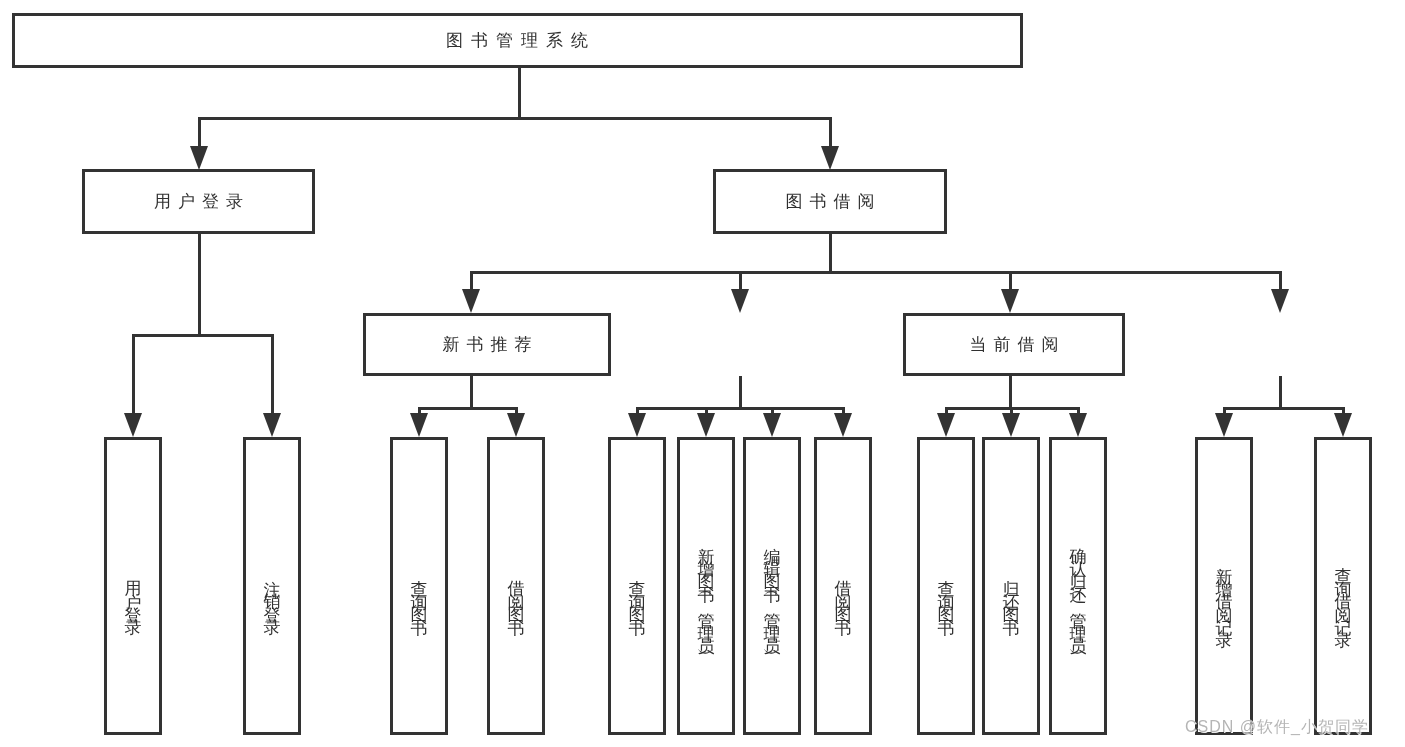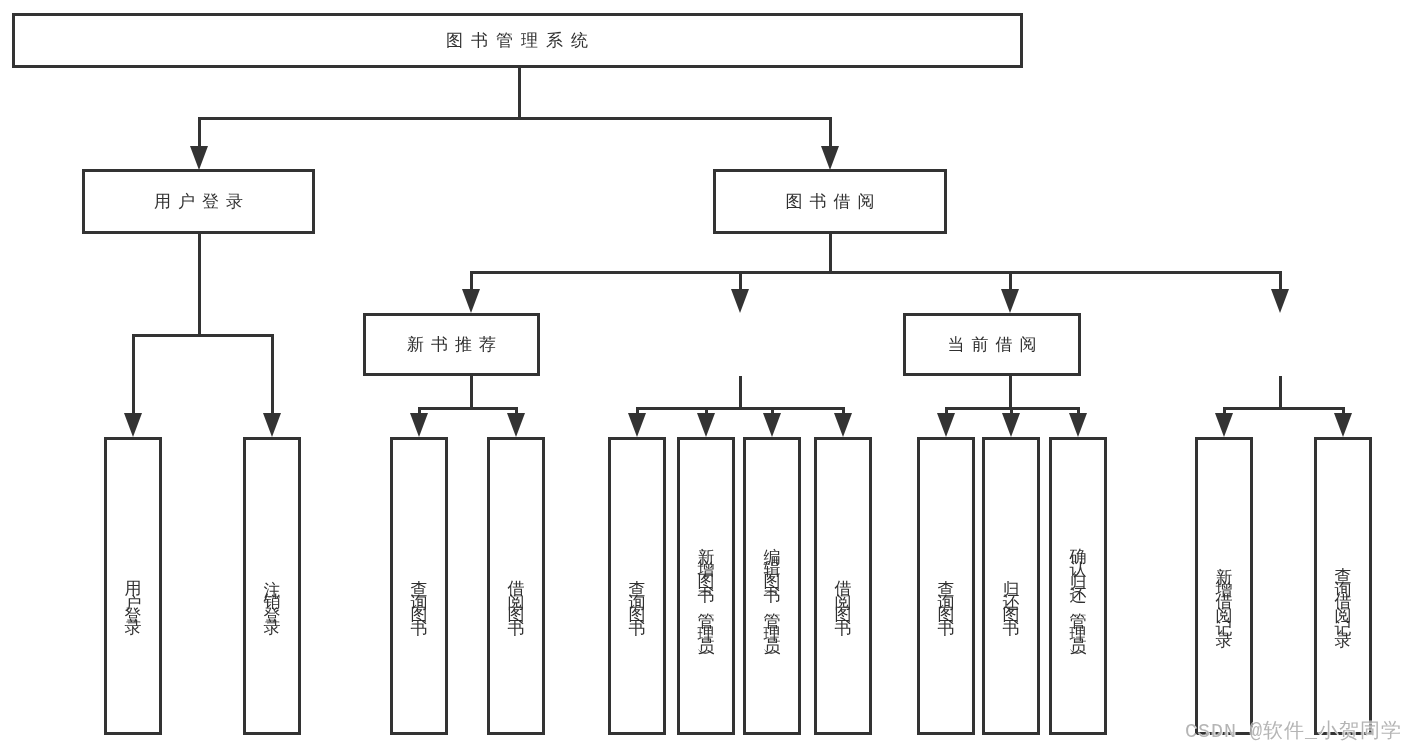--- a/index.html
+++ b/index.html
@@ -37,24 +37,23 @@
     white-space:nowrap;
   }
   .ln{position:absolute;background:var(--line);}
   .ar{
     position:absolute;width:0;height:0;
     border-left:9px solid transparent;border-right:9px solid transparent;
     border-top:24px solid var(--line);
   }
   .watermark{
     position:absolute;left:1185px;top:717px;z-index:5;
-    font-size:20px;letter-spacing:1px;color:var(--wm);
+    font-size:16px;letter-spacing:1px;color:var(--wm);
     text-shadow:1px 1px 0 rgba(255,255,255,0.9), -1px -1px 0 rgba(255,255,255,0.6);
     white-space:nowrap;
-    font-family:Liberation Mono, monospace;
   }
 </style>
 </head>
 <body>
 
 <div class="canvas">
 
   <div class="ln" style="left:518px;top:68px;width:3px;height:50px"></div>
   <div class="ln" style="left:198px;top:117px;width:634px;height:3px"></div>
   <div class="ln" style="left:198px;top:117px;width:3px;height:31px"></div>
@@ -112,22 +111,22 @@
   <div class="ln" style="left:1223px;top:407px;width:3px;height:9px"></div>
   <div class="ln" style="left:1342px;top:407px;width:3px;height:9px"></div>
   <div class="ar" style="left:1215px;top:413px"></div>
   <div class="ar" style="left:1334px;top:413px"></div>
 
   <div class="box title">图书管理系统</div>
 
   <div class="box l2" style="left:82px;width:233px">用户登录</div>
   <div class="box l2" style="left:713px;width:234px">图书借阅</div>
 
-  <div class="box l3" style="left:363px;width:177px">新书推荐</div>
-  <div class="box l3" style="left:903px;width:178px">当前借阅</div>
+  <div class="box l3" style="left:363px;width:248px">新书推荐</div>
+  <div class="box l3" style="left:903px;width:222px">当前借阅</div>
 
   <div class="leaf" style="left:104px">
     <span>用户登录</span>
   </div>
   <div class="leaf" style="left:243px">
     <span>注销登录</span>
   </div>
 
   <div class="leaf" style="left:390px">
     <span>查询图书</span>

